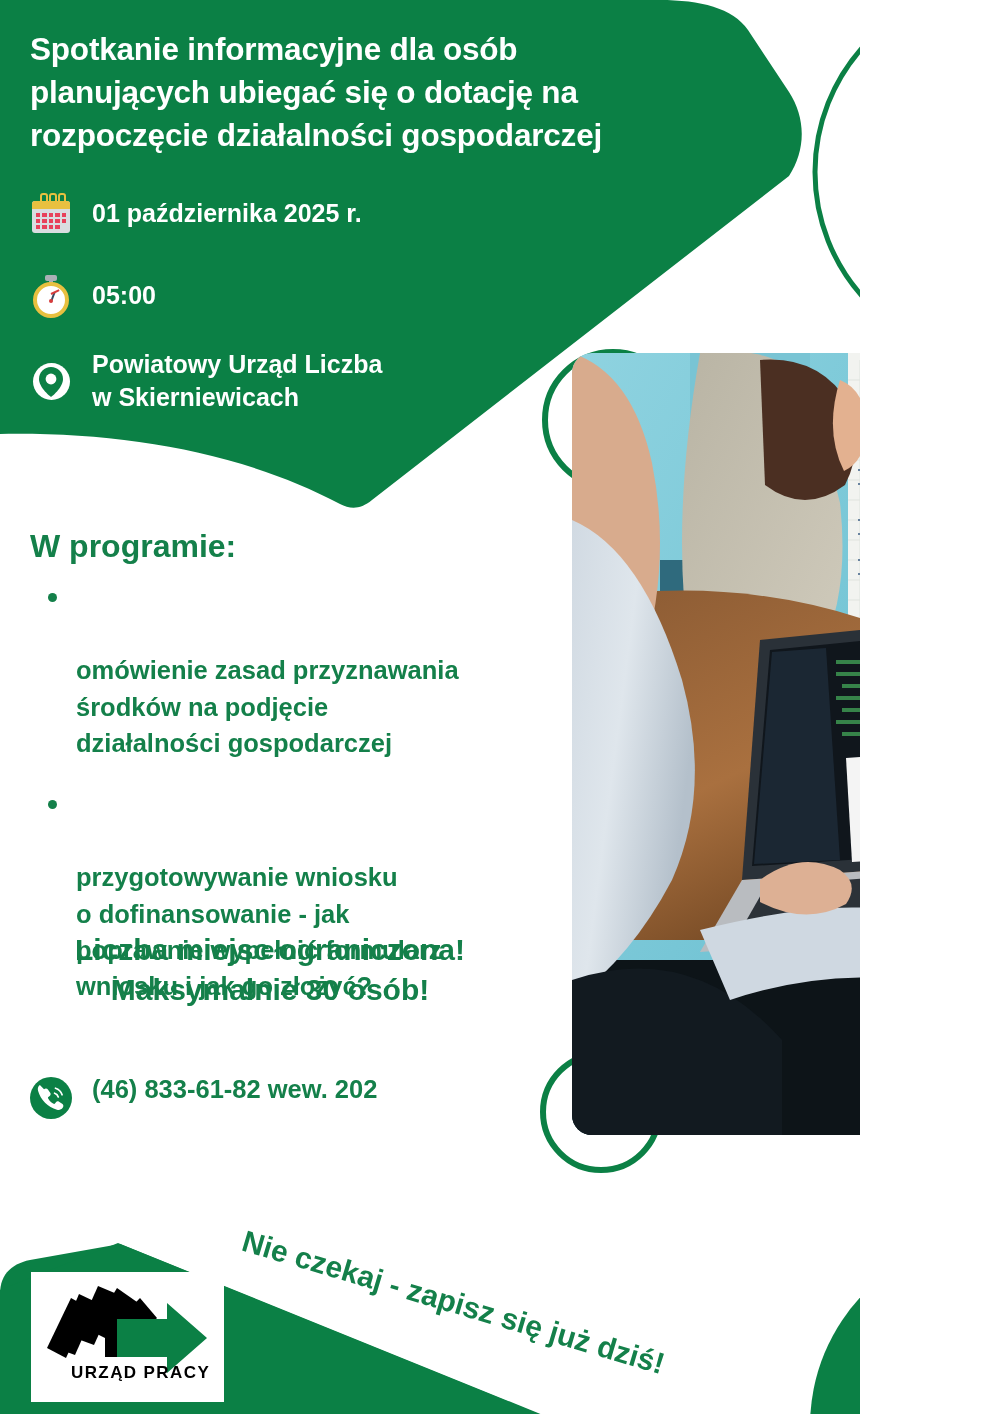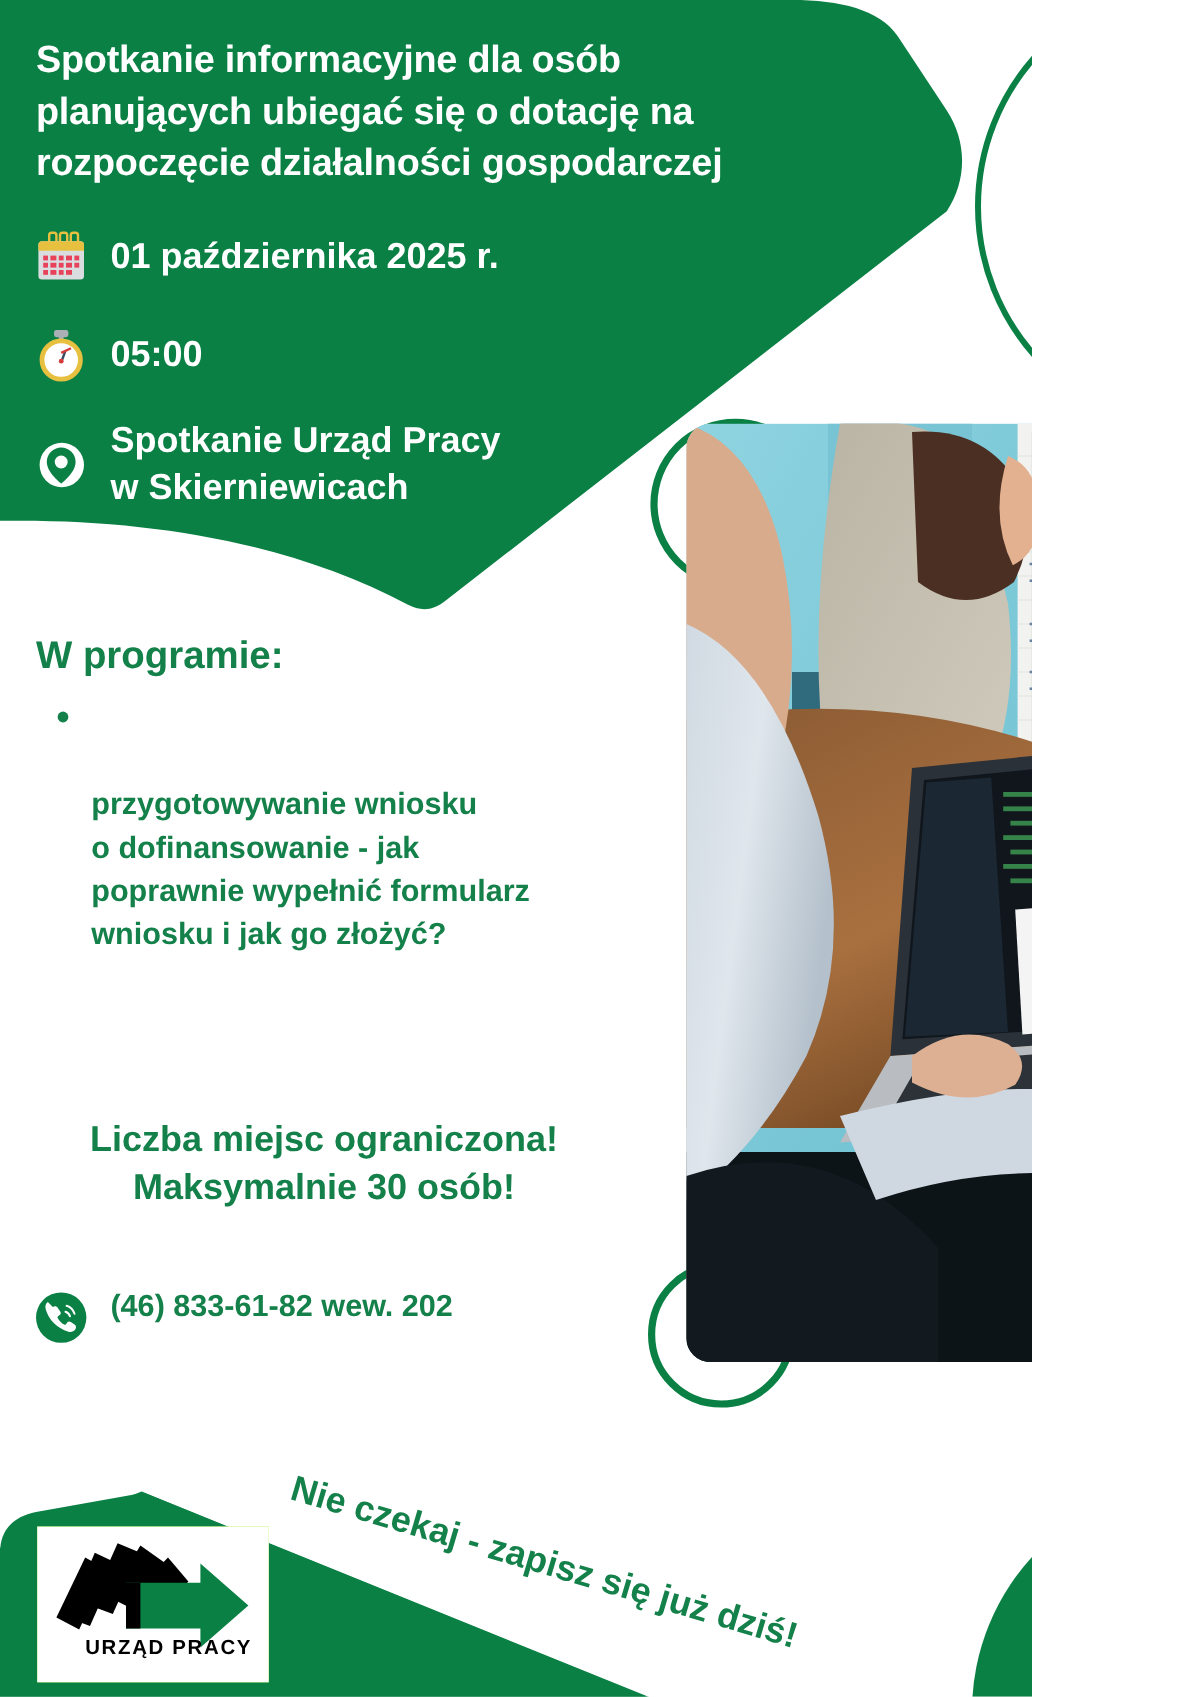--- a/index.html
+++ b/index.html
@@ -12,21 +12,21 @@
 
   
   .header-title{
     position:absolute;left:30px;top:28px;width:640px;
     color:#ffffff;font-weight:bold;font-size:31.5px;line-height:1.36;
     letter-spacing:-0.2px;
   }
   .meta{position:absolute;left:28px;}
   .meta-row{display:flex;align-items:center;gap:18px;}
   .meta-text{
-    color:#ffffff;font-weight:bold;font-size:30px;line-height:1.3;white-space:pre-line;
+    color:#ffffff;font-weight:bold;font-size:25px;line-height:1.3;white-space:pre-line;
   }
 
   
   .ico{width:46px;height:46px;flex:0 0 46px;position:relative;}
 
   
   .cal-body{position:absolute;left:4px;top:11px;width:38px;height:32px;background:#d9dde0;border-radius:3px;}
   .cal-top{position:absolute;left:4px;top:11px;width:38px;height:8px;background:#e8c040;border-radius:3px 3px 0 0;}
   .cal-ring{position:absolute;top:3px;width:4px;height:11px;border:2px solid #e8c040;border-radius:3px;background:transparent;}
   .cal-grid{position:absolute;left:8px;top:23px;width:30px;display:grid;grid-template-columns:repeat(5,1fr);gap:2px;}
@@ -272,28 +272,34 @@
 
   <div class="meta" style="top:348px">
     <div class="meta-row">
       <div class="ico">
         <div class="pin-circ"></div>
         <svg width="46" height="46" viewBox="0 0 46 46" style="position:absolute;left:0;top:0">
           <path d="M23 9 C16.4 9 11 14.4 11 21 C11 30 23 39 23 39 C23 39 35 30 35 21 C35 14.4 29.6 9 23 9 Z" fill="#0b8045"></path>
           <circle cx="23" cy="21" r="5.4" fill="#ffffff"></circle>
         </svg>
       </div>
-      <div class="meta-text">Spotkanie Urząd Pracy
+      <div class="meta-text">Powiatowy Urząd Liczba
 w Skierniewicach</div>
     </div>
   </div>
 
   <div class="sec-title">W programie:</div>
 
   <ul class="bullets">
+    <li>
+      <span class="dot"></span>
+      <span>omówienie zasad przyznawania
+środków na podjęcie
+działalności gospodarczej</span>
+    </li>
     <li>
       <span class="dot"></span>
       <span>przygotowywanie wniosku
 o dofinansowanie - jak
 poprawnie wypełnić formularz
 wniosku i jak go złożyć?</span>
     </li>
   </ul>
 
   <div class="highlight">Liczba miejsc ograniczona!

